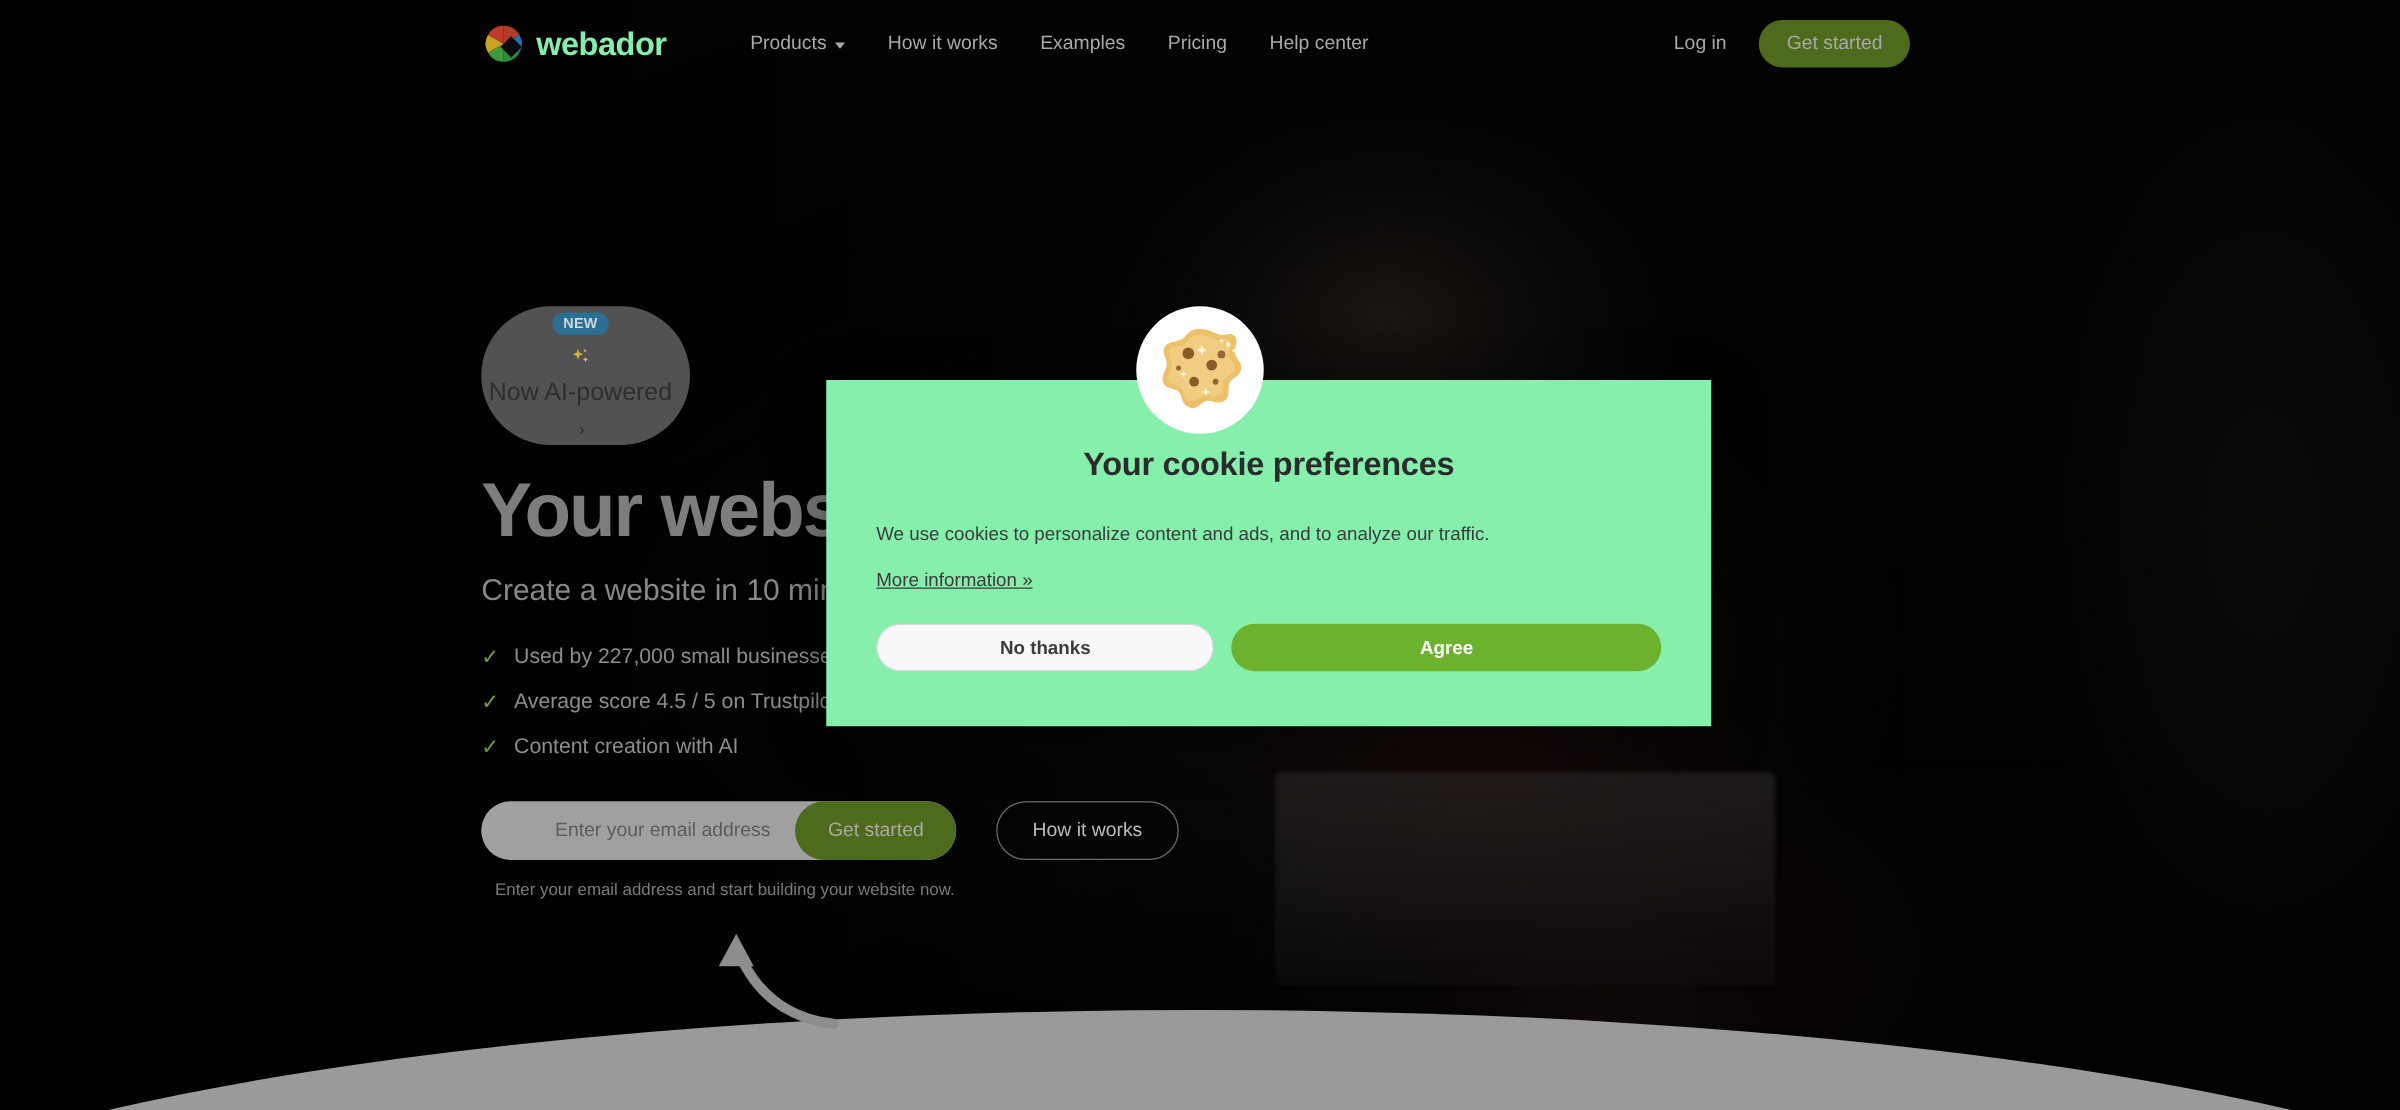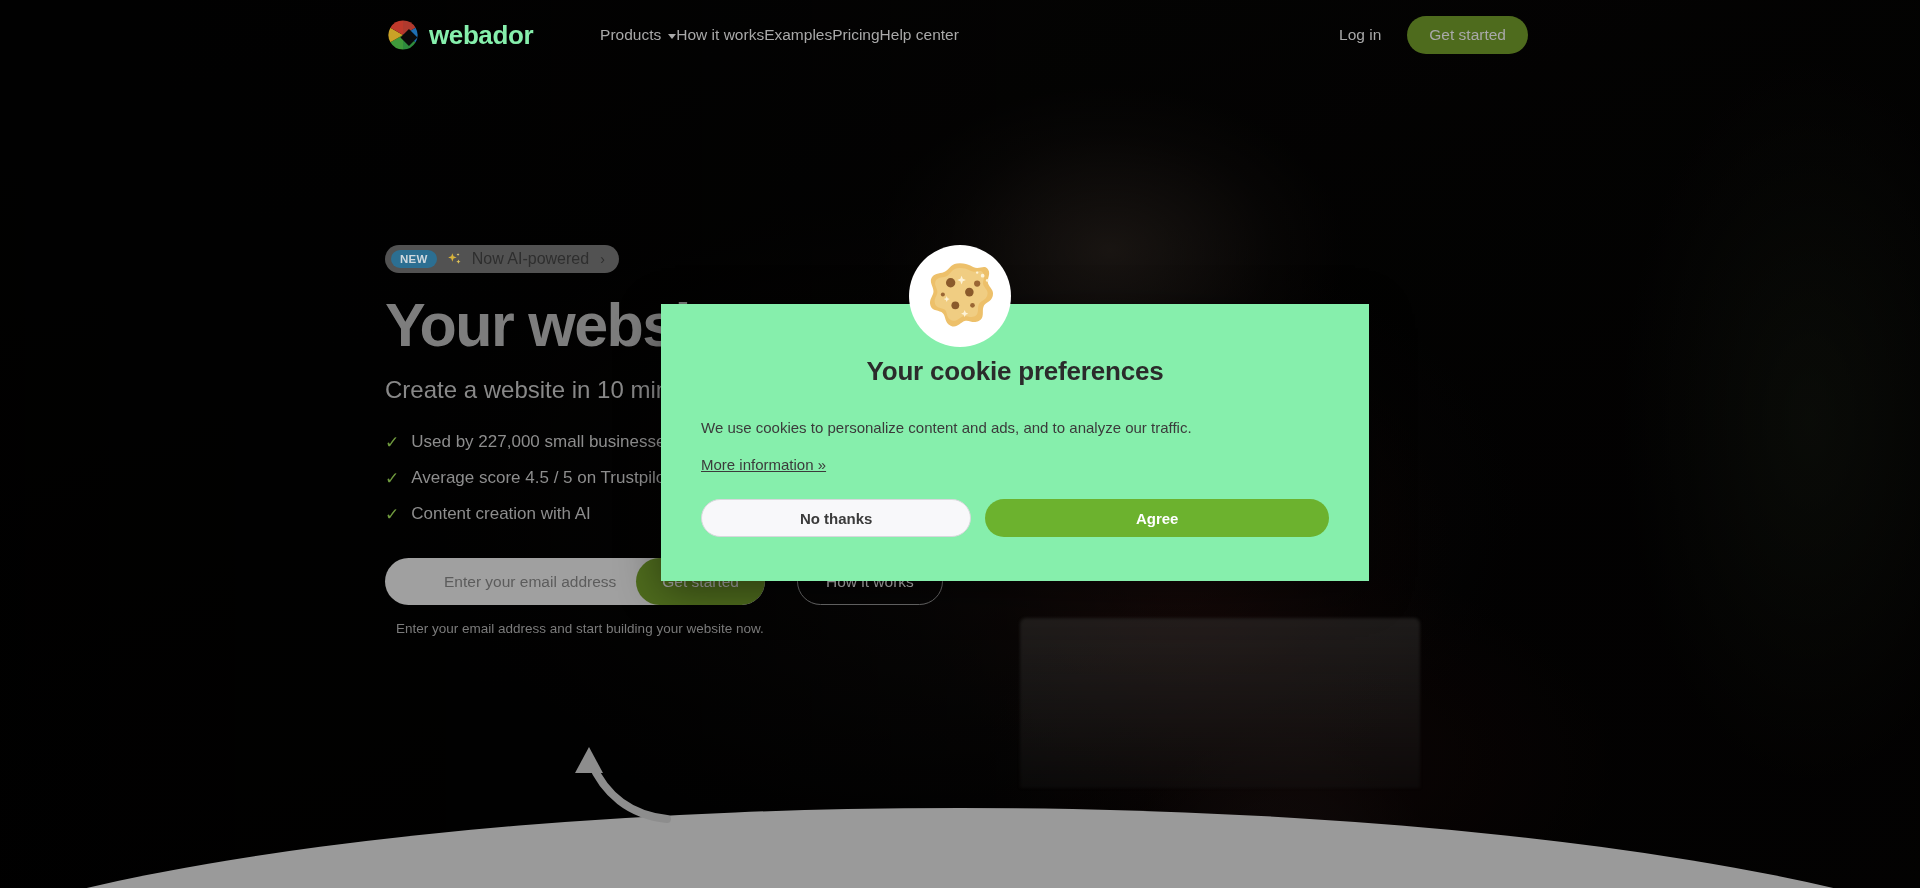--- a/index.html
+++ b/index.html
@@ -78,20 +78,21 @@
     font-size: 26px;
     font-weight: 700;
     color: #86efac;
     letter-spacing: -0.4px;
     line-height: 1;
   }
 
   .main-nav {
     display: flex;
     align-items: center;
+    gap: 34px;
     margin-left: 67px;
   }
   .nav-link {
     font-size: 15.5px;
     color: #a9a9a9;
     text-decoration: none;
     white-space: nowrap;
     display: flex;
     align-items: center;
     gap: 7px;
@@ -139,32 +140,33 @@
   }
 
   .announce {
     display: inline-flex;
     align-items: center;
     gap: 9px;
     background: rgba(150,150,150,0.55);
     border-radius: 999px;
     padding: 5px 14px 5px 6px;
     margin-bottom: 20px;
+    flex-direction: column;
   }
   .announce-badge {
     background: #2c6f92;
     color: #cfd8de;
     font-size: 11.5px;
     font-weight: 700;
     border-radius: 999px;
     padding: 3px 9px;
     letter-spacing: 0.3px;
   }
   .sparkle-icon { width: 17px; height: 17px; display: block; }
-  .announce-text { font-size: 16px; color: #2e2e2e; }
+  .announce-text { font-size: 20px; color: #2e2e2e; }
   .announce-chev {
     font-size: 14px;
     color: #2e2e2e;
     margin-left: 2px;
   }
 
   .hero-title {
     font-size: 61px;
     line-height: 1.06;
     font-weight: 700;

